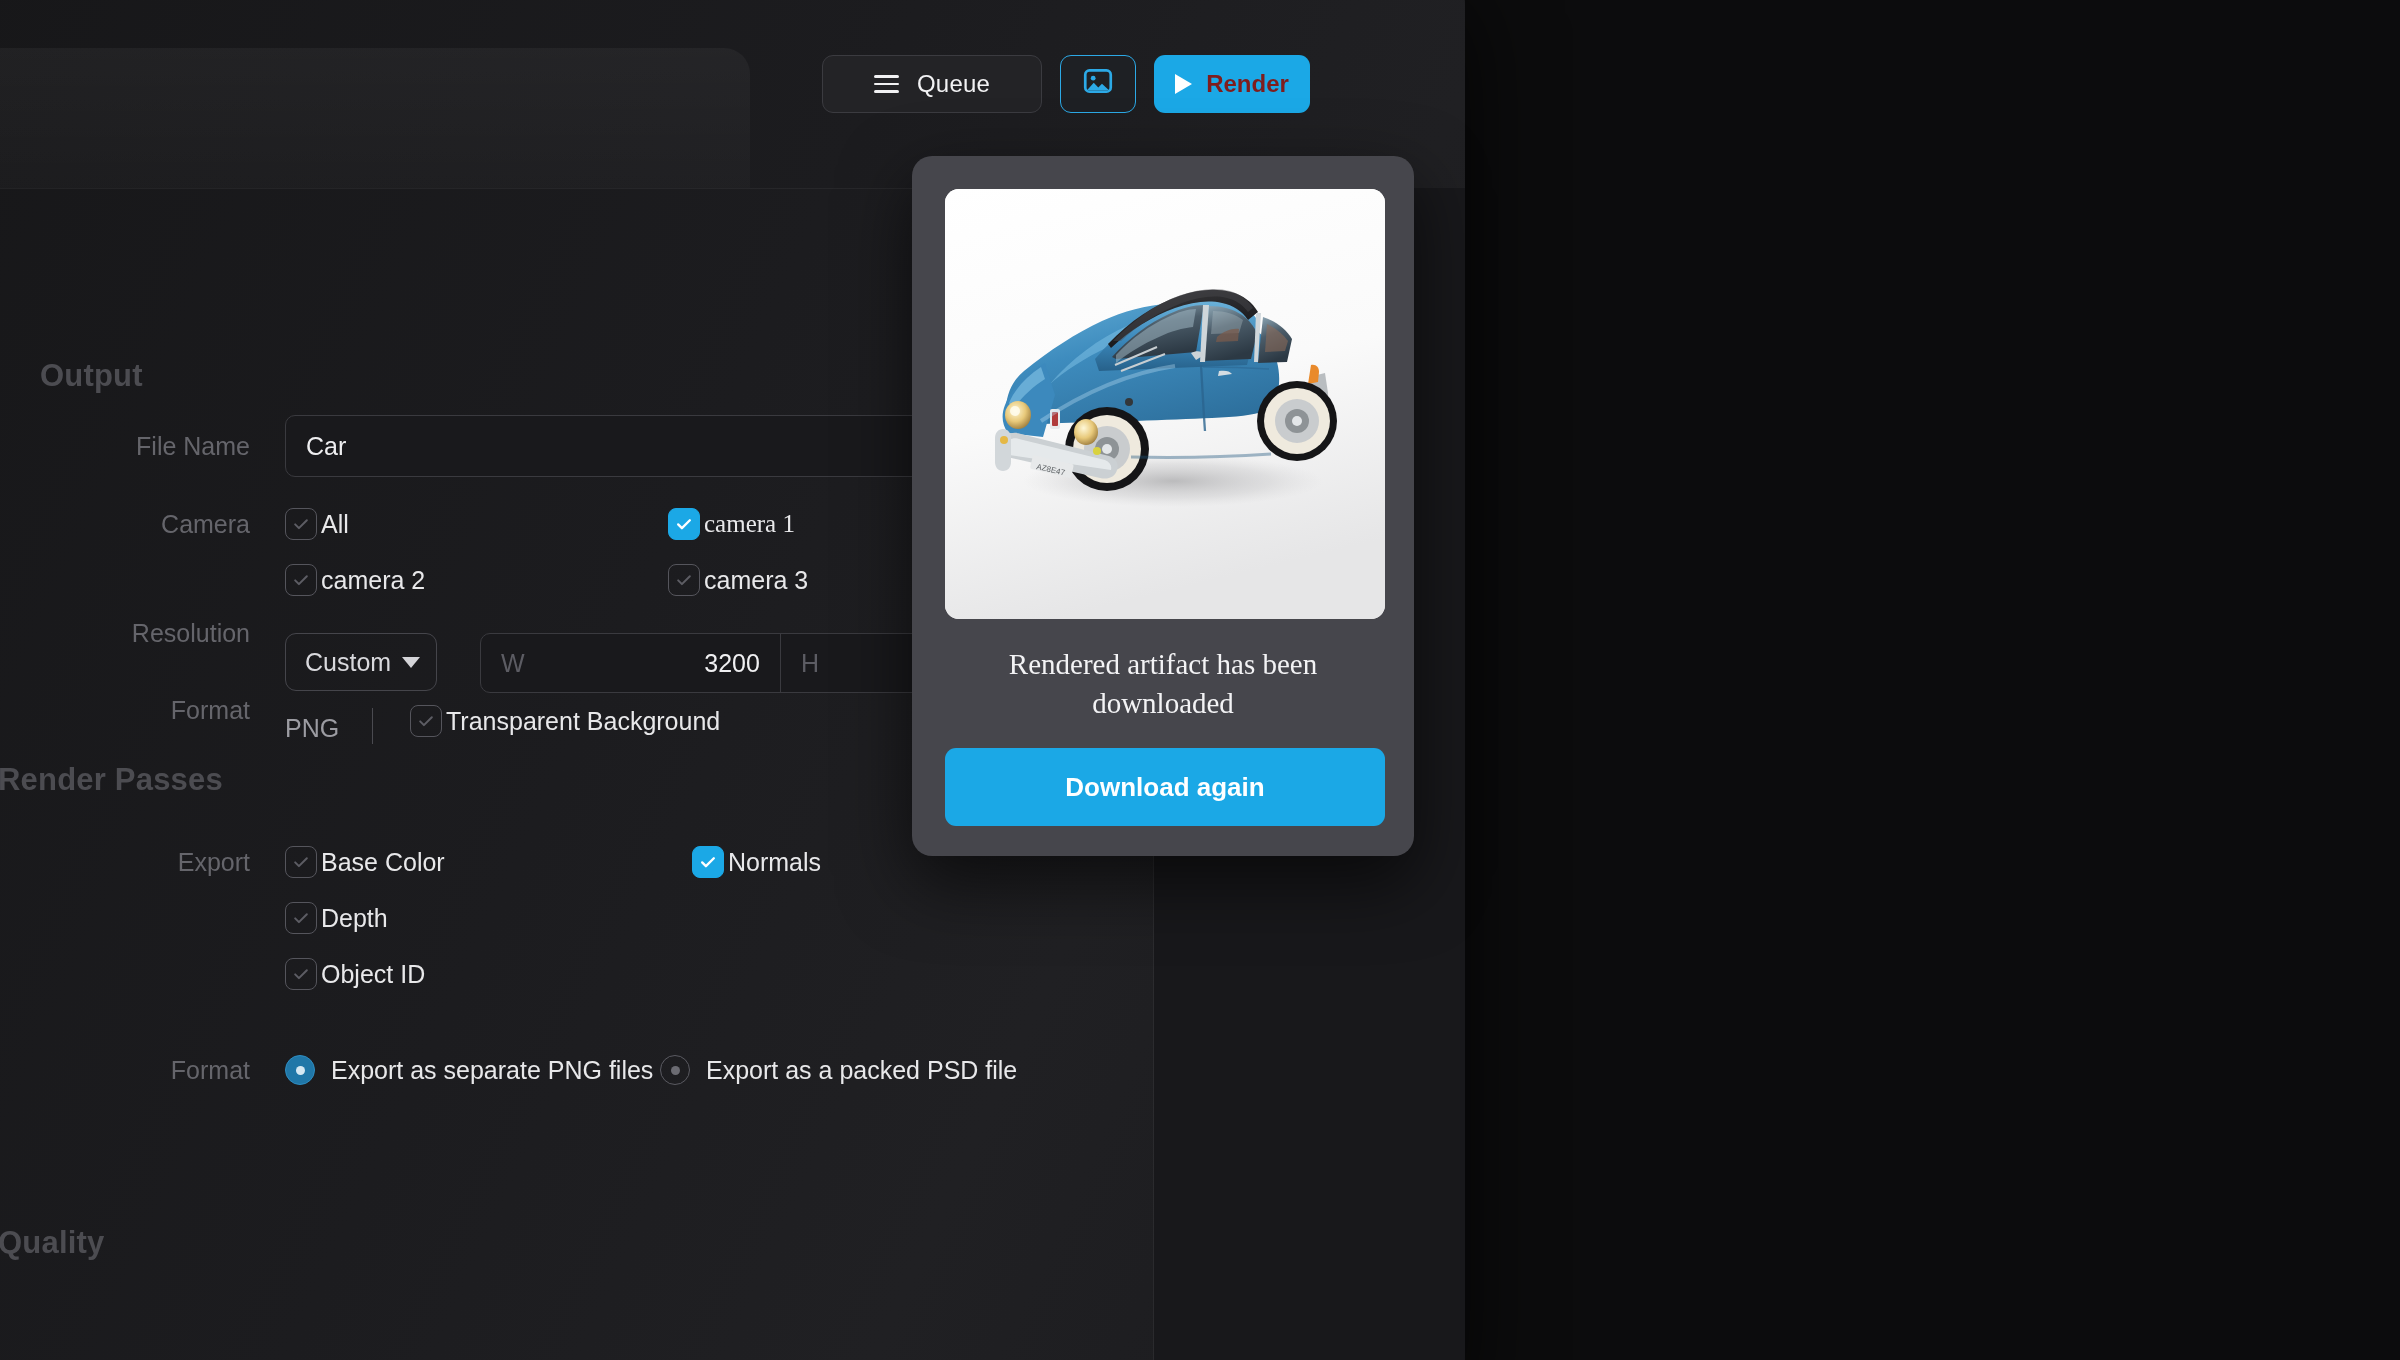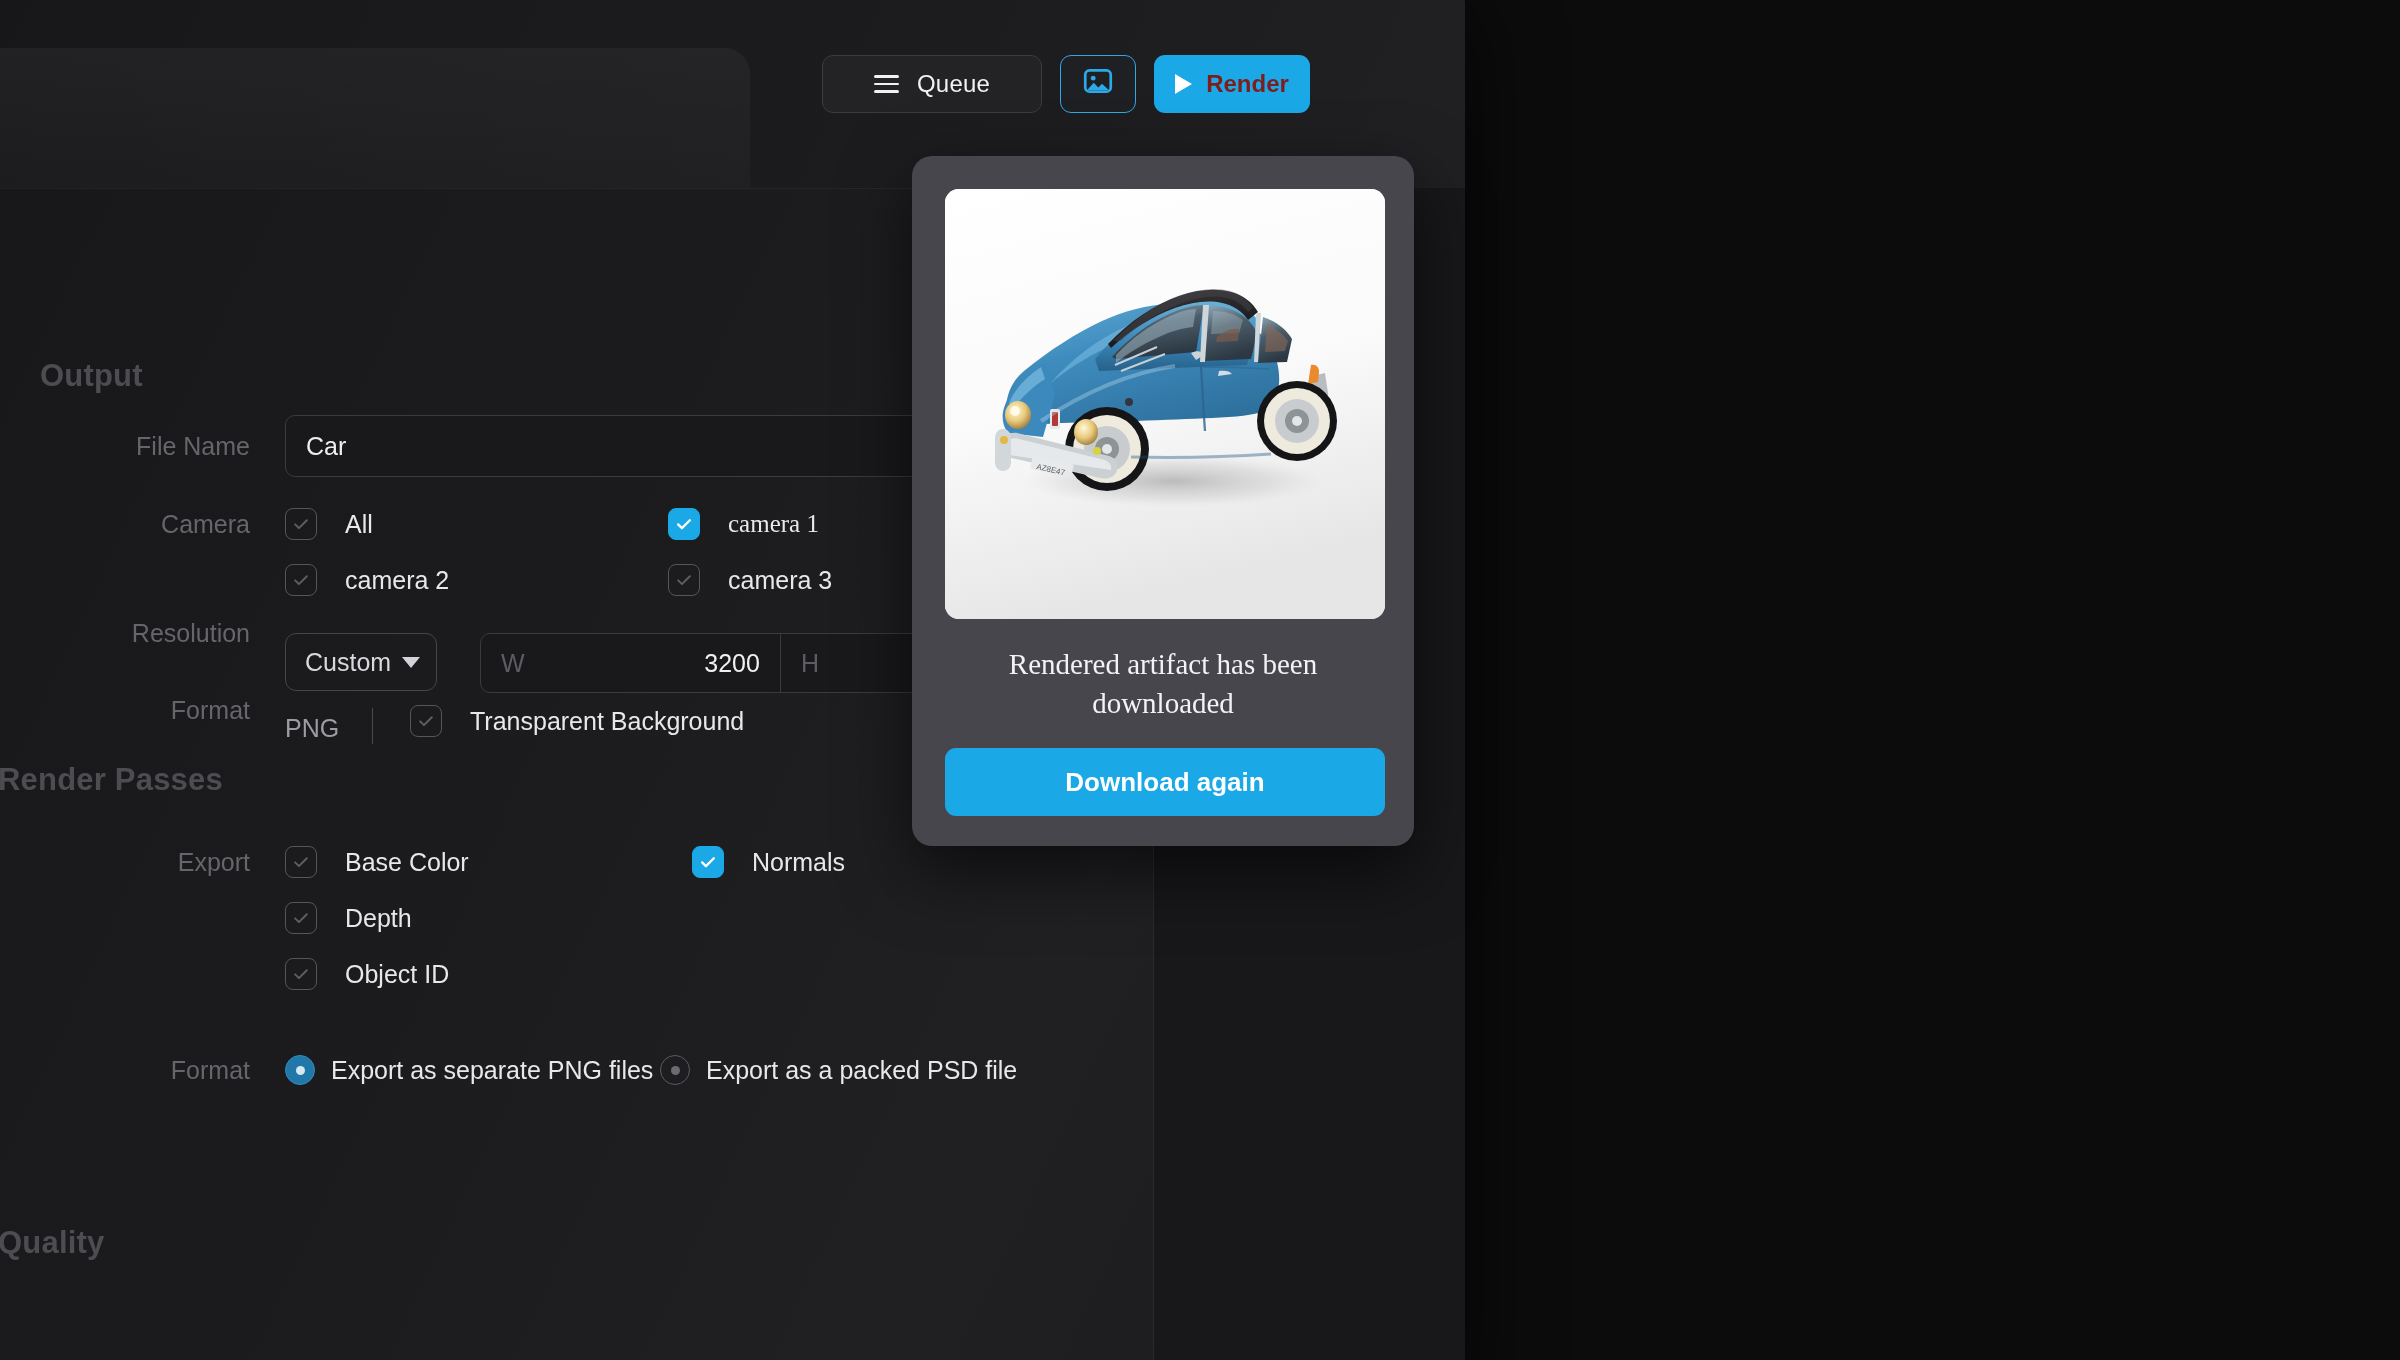--- a/index.html
+++ b/index.html
@@ -129,21 +129,21 @@
     background: #19191c;
     border: 1px solid #3a3a3f;
     border-radius: 10px;
     display: flex; align-items: center;
     padding: 0 20px;
     font-size: 25px;
     color: #eeeef0;
   }
 
   
-  .cbx-item { display: flex; align-items: center; gap: 28px; cursor: pointer; }
+  .cbx-item { display: flex; align-items: center; gap: 4px; cursor: pointer; }
   .cbx {
     width: 32px; height: 32px;
     border-radius: 8px;
     display: flex; align-items: center; justify-content: center;
     flex: none;
   }
   .cbx.off { background: transparent; border: 1.6px solid #55555c; }
   .cbx.on  { background: #1ba8e6; border: 1.6px solid #1ba8e6; }
   .cbx svg { width: 20px; height: 20px; display: block; }
   .cbx.off svg path { stroke: #5d5d64; }
@@ -224,21 +224,21 @@
     margin-top: 26px;
     text-align: center;
     font-size: 29px;
     line-height: 1.33;
     color: #f3f3f5;
     padding: 0 6px;
     font-family: Liberation Serif, serif;
   }
   #download-again-button {
     margin-top: 26px;
-    width: 440px; height: 68px;
+    width: 440px; height: 78px;
     background: #1ba8e6;
     border: none;
     border-radius: 11px;
     color: #ffffff;
     font-size: 26px;
     font-weight: 700;
     font-family: "Liberation Sans", sans-serif;
     cursor: pointer;
     display: flex; align-items: center; justify-content: center;
   }

